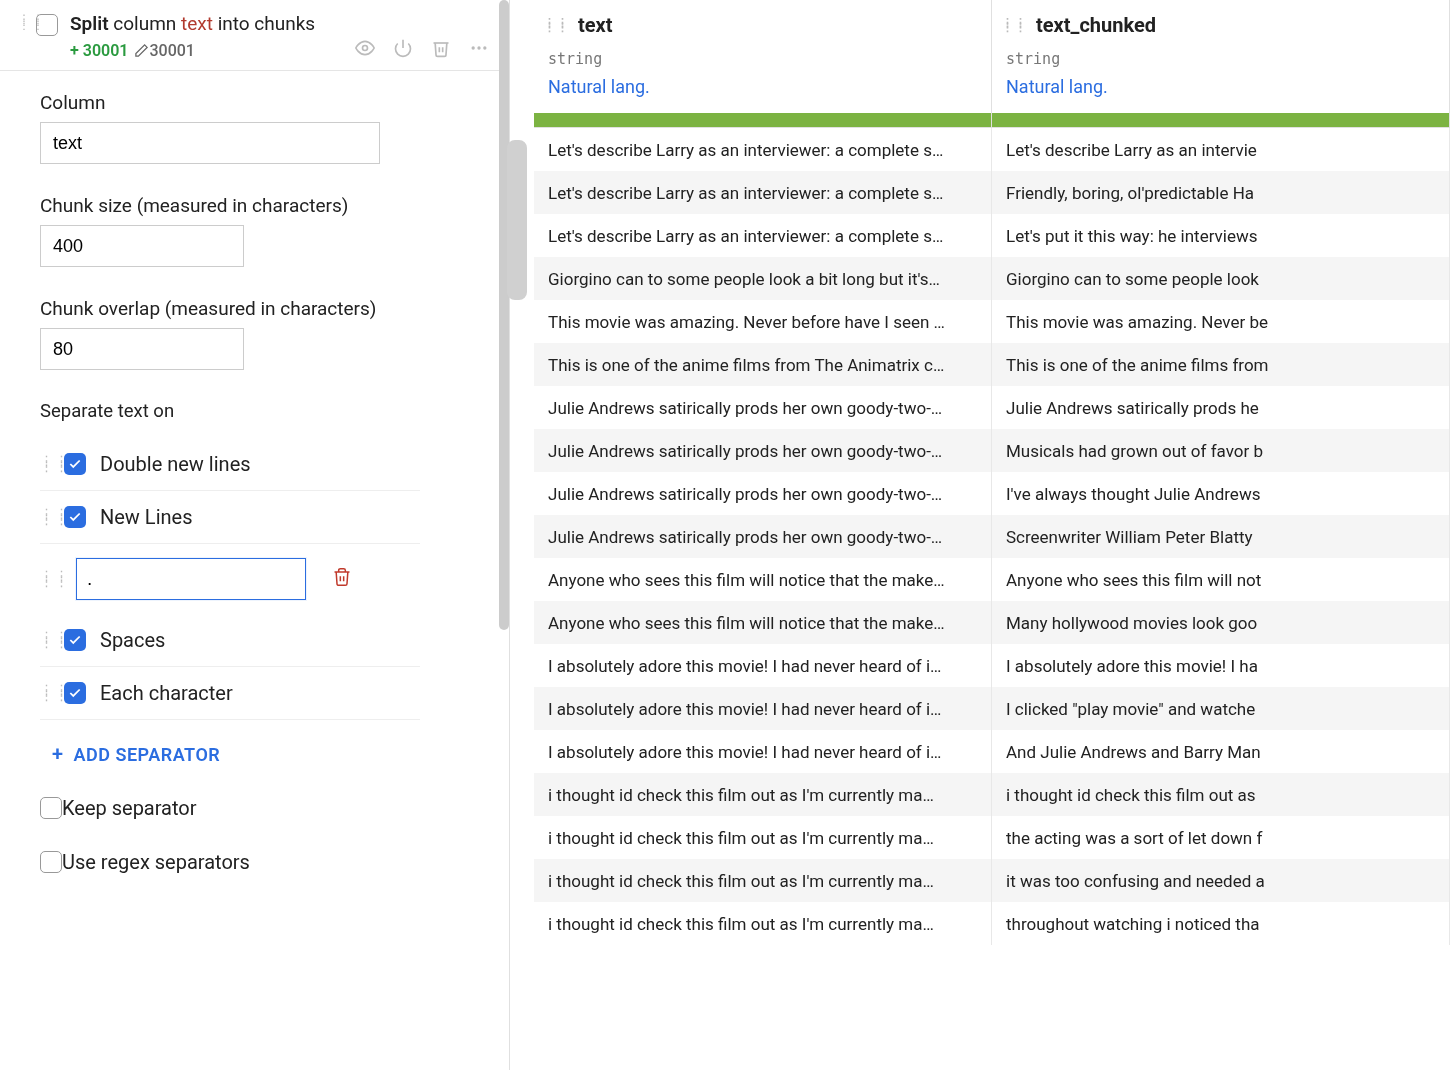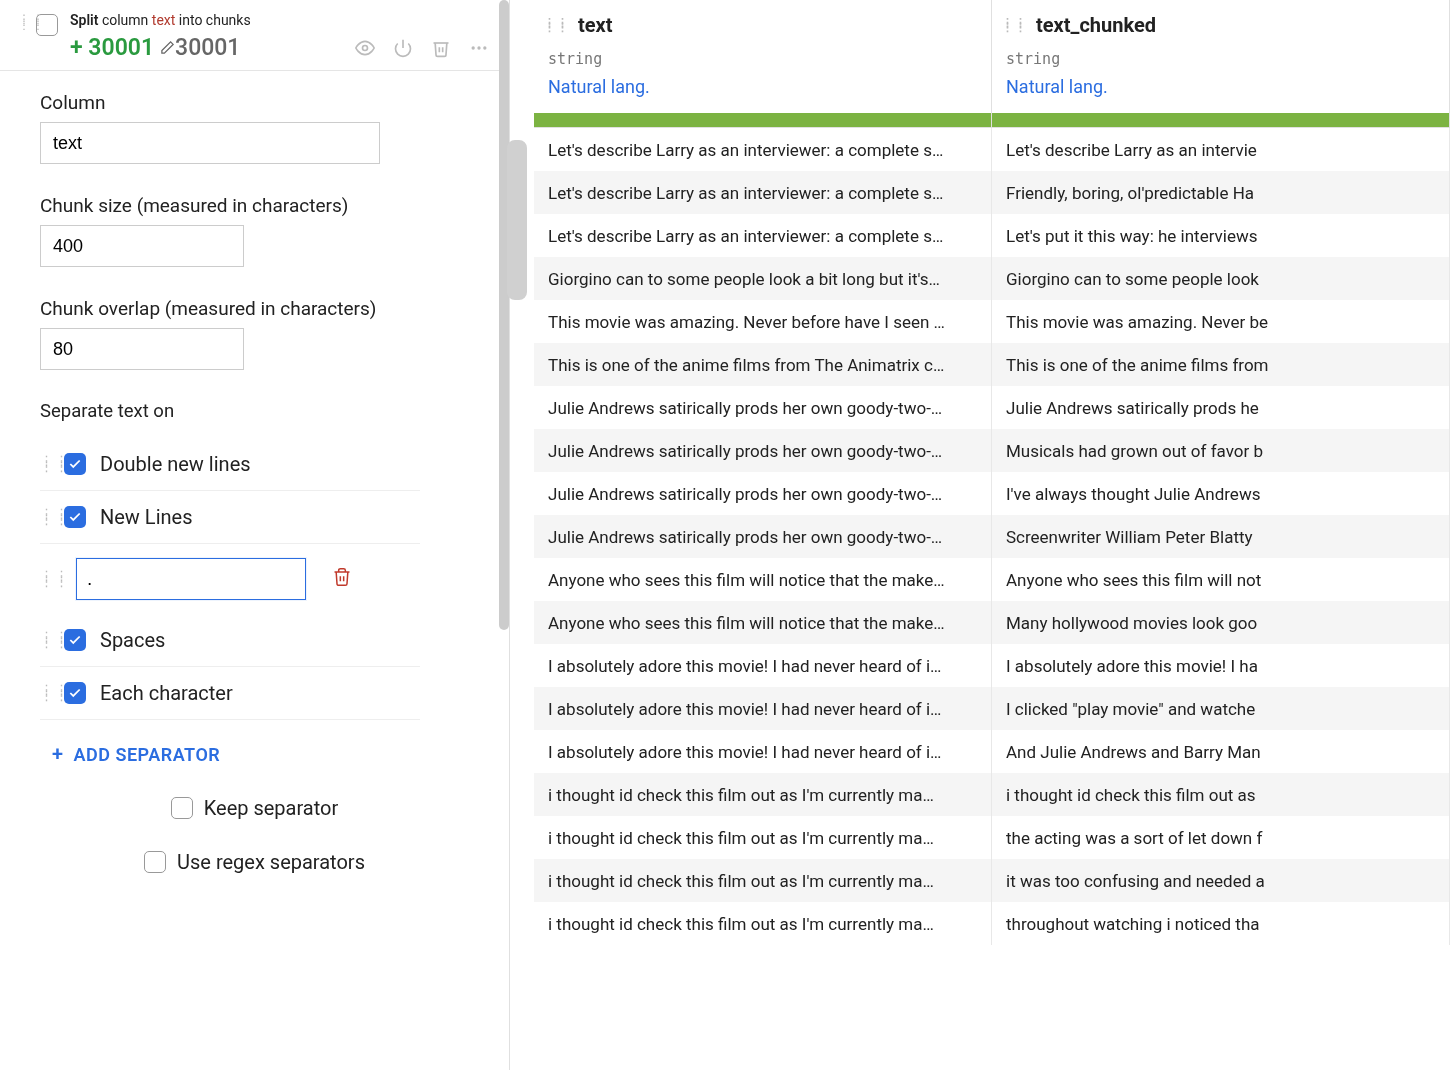--- a/index.html
+++ b/index.html
@@ -6,45 +6,45 @@
 body { font-family: -apple-system, BlinkMacSystemFont, "Segoe UI", Roboto, sans-serif; color: #222; background: #fff; font-size: 18px; }
 .layout { display: flex; height: 100vh; }
 .sidebar { width: 510px; border-right: 1px solid #e0e0e0; padding: 8px 0; overflow-y: auto; position: relative; }
 .panel-scroll { position: absolute; right: 0; top: 0; width: 10px; height: 630px; background: #ccc; border-radius: 5px; }
 .resizer { width: 24px; position: relative; background: #fff; }
 .resizer-handle { position: absolute; top: 140px; left: -3px; width: 20px; height: 160px; background: #d0d0d0; border-radius: 8px; }
 .main { flex: 1; overflow: hidden; }
 .step-header { display: flex; align-items: flex-start; padding: 4px 20px 8px 18px; border-bottom: 1px solid #e5e5e5; }
 .drag-dots { width: 10px; margin-right:8px; margin-top:4px; color:#bbb; font-size:12px; line-height:6px; letter-spacing:2px;}
 .step-checkbox { width: 22px; height: 22px; border: 1.5px solid #999; border-radius: 5px; margin-right:12px; margin-top:2px; cursor:pointer;}
-.step-title { font-size: 14px; }
+.step-title { font-size: 19px; }
 .step-title b { font-weight:600; }
 .step-title .colname { color: #b13a2e; }
-.step-counts { margin-top: 6px; font-size: 23px; display:flex; align-items:center; gap:6px;}
+.step-counts { margin-top: 6px; font-size: 16px; display:flex; align-items:center; gap:6px;}
 .count-add { color: #2a9a3f; font-weight:600;}
 .count-edit { color:#666; font-weight:500; display:inline-flex; align-items:center; gap:0;}
 .step-actions { margin-left:auto; display:flex; gap:18px; color:#bbb; margin-top:26px;}
 .step-actions span { cursor:pointer; }
 .form { padding: 20px 40px; }
 .form-group { margin-bottom: 30px; }
 .form-label { font-size: 19px; margin-bottom: 8px; display:block; color:#222;}
 .form-input { width: 340px; height: 42px; border: 1px solid #ccc; padding: 0 12px; font-size: 18px; background:#fff;}
 .form-input.narrow { width: 204px; }
 .sep-section-label { font-size: 18.5px; margin-bottom: 16px; display:block;}
 .sep-row { display:flex; align-items:center; padding: 14px 0; border-bottom:1px solid #eee; gap:14px; max-width:380px;}
 .sep-row:last-of-type{border-bottom:1px solid #eee;}
 .sep-drag { color:#bbb; font-size:13px; line-height:6px; letter-spacing:2px; width:10px;}
 .sep-check { width:22px; height:22px; border-radius:5px; background:#2b6de0; display:inline-flex; align-items:center; justify-content:center; cursor:pointer;}
 .sep-check svg { stroke:#fff; }
 .sep-label { font-size: 20px; }
 .sep-input-row { display:flex; align-items:center; gap:26px; padding:14px 0;}
 .sep-input { width:230px; height:42px; border:1.5px solid #2b6de0; padding:0 10px; font-size:19px; outline:none; box-shadow: 0 0 0 1px rgba(43,109,224,0.08);}
 .trash-btn { color:#c0392b; cursor:pointer; }
 .add-sep { display:flex; align-items:center; gap:10px; color:#2b6de0; font-weight:600; font-size:18px; letter-spacing:0.5px; margin:22px 0 10px 12px; cursor:pointer;}
-.opt-row { display:flex; align-items:center; gap:11px; margin:30px 0;justify-content:center; }
+.opt-row { display:flex; align-items:center; gap:0; margin:30px 0; }
 .opt-check { width:22px; height:22px; border:1.5px solid #999; border-radius:5px; cursor:pointer;}
 .opt-label { font-size:20px; }
 
 .table { display:flex; flex-direction:column;}
 .thead { display:flex; border-bottom:1px solid #e0e0e0;}
 .th { flex:1; min-width:0; border-right:1px solid #e0e0e0; padding: 0; }
 .th-title-row { display:flex; align-items:center; gap:8px; padding: 0 10px; height:50px; font-weight:700; font-size:20px;}
 .th-drag { color:#bbb; font-size:11px; line-height:5px; letter-spacing:2px;}
 .th-type { font-family: ui-monospace, Menlo, monospace; color:#777; font-size:15px; padding:0 14px 4px 14px;}
 .th-meaning { color:#2b6de0; font-size:18px; padding:4px 14px 16px 14px; cursor:pointer;}

